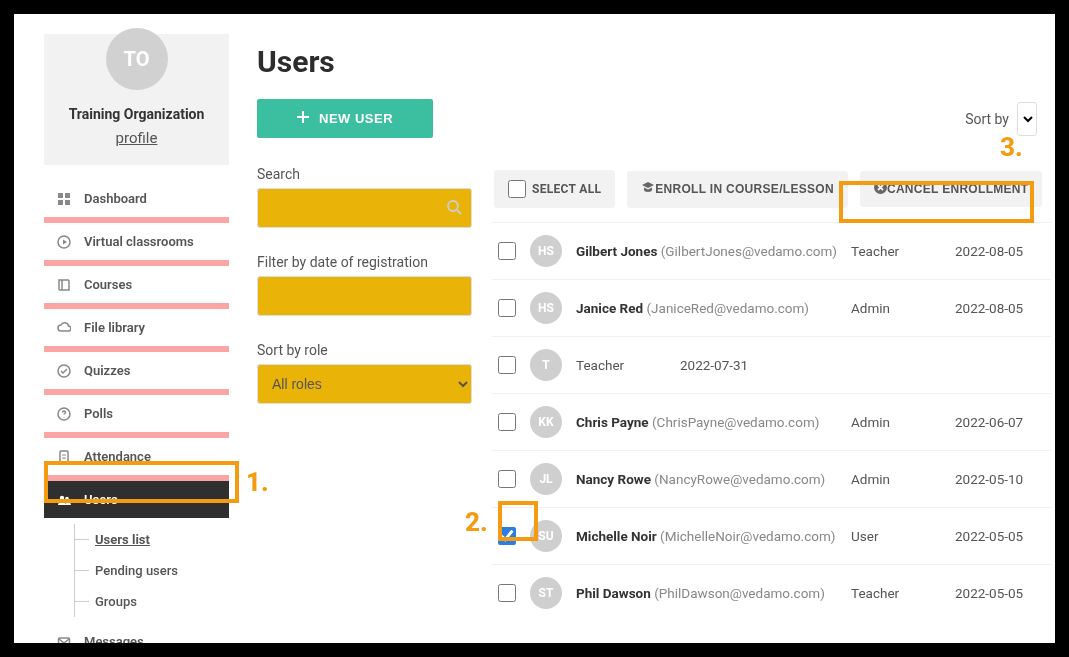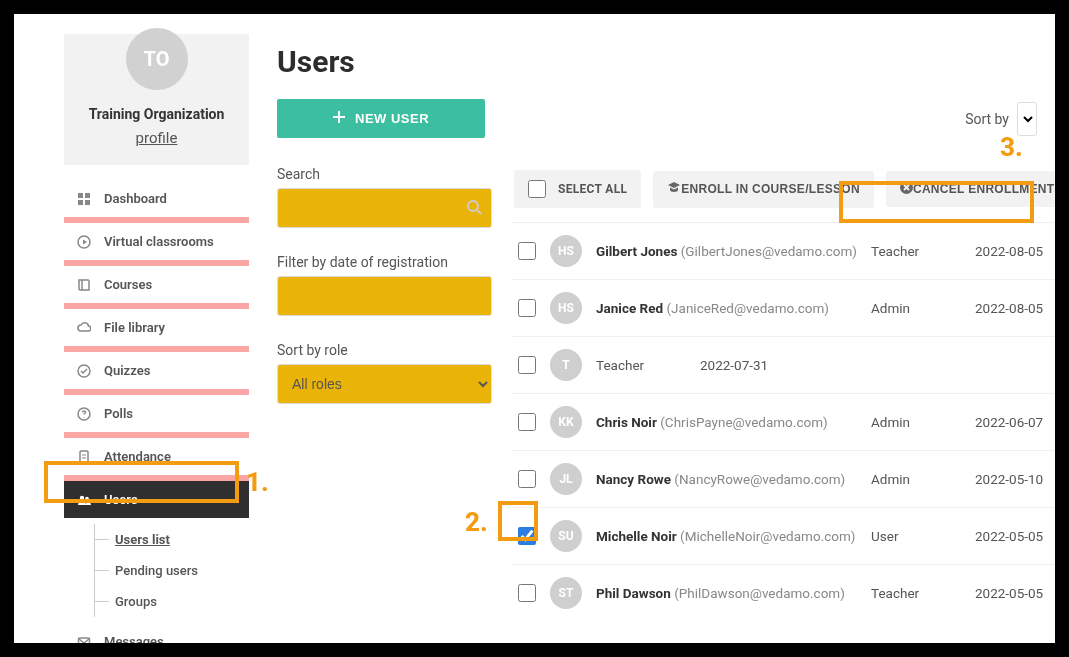--- a/index.html
+++ b/index.html
@@ -16,21 +16,20 @@
     width: 1041px;
     height: 629px;
     display: flex;
     position: relative;
     overflow: hidden;
   }
   .sidebar {
     width: 225px;
     flex-shrink: 0;
     padding-top: 20px;
-    margin-left: 20px;
   }
   .org-card {
     background: #f2f2f2;
     margin: 0 10px 15px 30px;
     text-align: center;
     padding: 0 10px 18px;
     position: relative;
   }
   .org-avatar {
     width: 62px;
@@ -80,21 +79,21 @@
   .sub-item.active { font-weight:700; text-decoration: underline; }
 
   .main {
     flex: 1;
     padding: 30px 18px 0 18px;
     overflow: hidden;
   }
   .page-title { font-size: 30px; font-weight: 700; color: #2d2d2d; margin-bottom: 20px; }
   .new-user-btn {
     background: #3bbfa0; color:#fff; border:none;
-    padding: 12px 56px; font-weight:700; font-size:13px; letter-spacing:0.5px;
+    padding: 12px 40px; font-weight:700; font-size:13px; letter-spacing:0.5px;
     border-radius:2px; cursor:pointer; display:inline-flex; align-items:center; gap:10px;
   }
   .top-row { display:flex; align-items:center; justify-content:space-between; margin-bottom: 28px;}
   .sortby-wrap { display:flex; align-items:center; gap:8px; font-size:14px; color:#555;}
   .sortby-select { height:34px; border:1px solid #ddd; border-radius:3px; width:20px; background:#fff;}
 
   .columns { display:flex; gap:20px; }
   .filters { width: 215px; flex-shrink:0; }
   .filter-label { font-size:14px; color:#555; margin-bottom:6px; }
   .filter-input, .filter-select {
@@ -109,21 +108,21 @@
   .list-toolbar {
     display:flex; align-items:center; gap:12px; padding: 4px 2px 14px; flex-wrap:wrap;
   }
   .tb-check { width:18px; height:18px;}
   .tb-btn {
     background:#f2f2f2; border:none; color:#555; font-weight:700; font-size:12px;
     padding: 10px 14px; border-radius:3px; display:inline-flex; align-items:center; cursor:pointer;
     letter-spacing:0.3px;
   }
   .tb-label { font-weight:700; font-size:12px; color:#555; letter-spacing:0.3px;}
-  .tb-first { display:flex; align-items:center; gap:12px; background:#f2f2f2; padding:10px 14px; border-radius:3px;}
+  .tb-first { display:flex; align-items:center; gap:6px; background:#f2f2f2; padding:10px 14px; border-radius:3px;}
 
   .row {
     display:flex; align-items:center; gap:14px;
     padding: 12px 6px; border-top:1px solid #f0f0f0;
   }
   .row .chk { width:18px; height:18px; accent-color:#2b7de1; flex-shrink:0;}
   .avatar {
     width:32px; height:32px; border-radius:50%; background:#cfcfcf; color:#fff;
     font-size:12px; font-weight:700; display:flex; align-items:center; justify-content:center; flex-shrink:0;
   }
@@ -330,21 +329,21 @@
             </div>
             <div class="row">
               <input type="checkbox" class="chk" style="">
               <div class="avatar">T</div>
               <div class="role-cell">Teacher</div>
               <div class="date-cell">2022-07-31</div>
             </div>
             <div class="row">
               <input type="checkbox" class="chk" style="">
               <div class="avatar">KK</div>
-              <div class="name-cell"><span class="nm">Chris Noir</span> <span class="em">(ChrisPayne@vedamo.com)</span></div>
+              <div class="name-cell"><span class="nm">Chris Payne</span> <span class="em">(ChrisPayne@vedamo.com)</span></div>
               <div class="role-cell">Admin</div>
               <div class="date-cell">2022-06-07</div>
             </div>
             <div class="row">
               <input type="checkbox" class="chk" style="">
               <div class="avatar">JL</div>
               <div class="name-cell"><span class="nm">Nancy Rowe</span> <span class="em">(NancyRowe@vedamo.com)</span></div>
               <div class="role-cell">Admin</div>
               <div class="date-cell">2022-05-10</div>
             </div>

